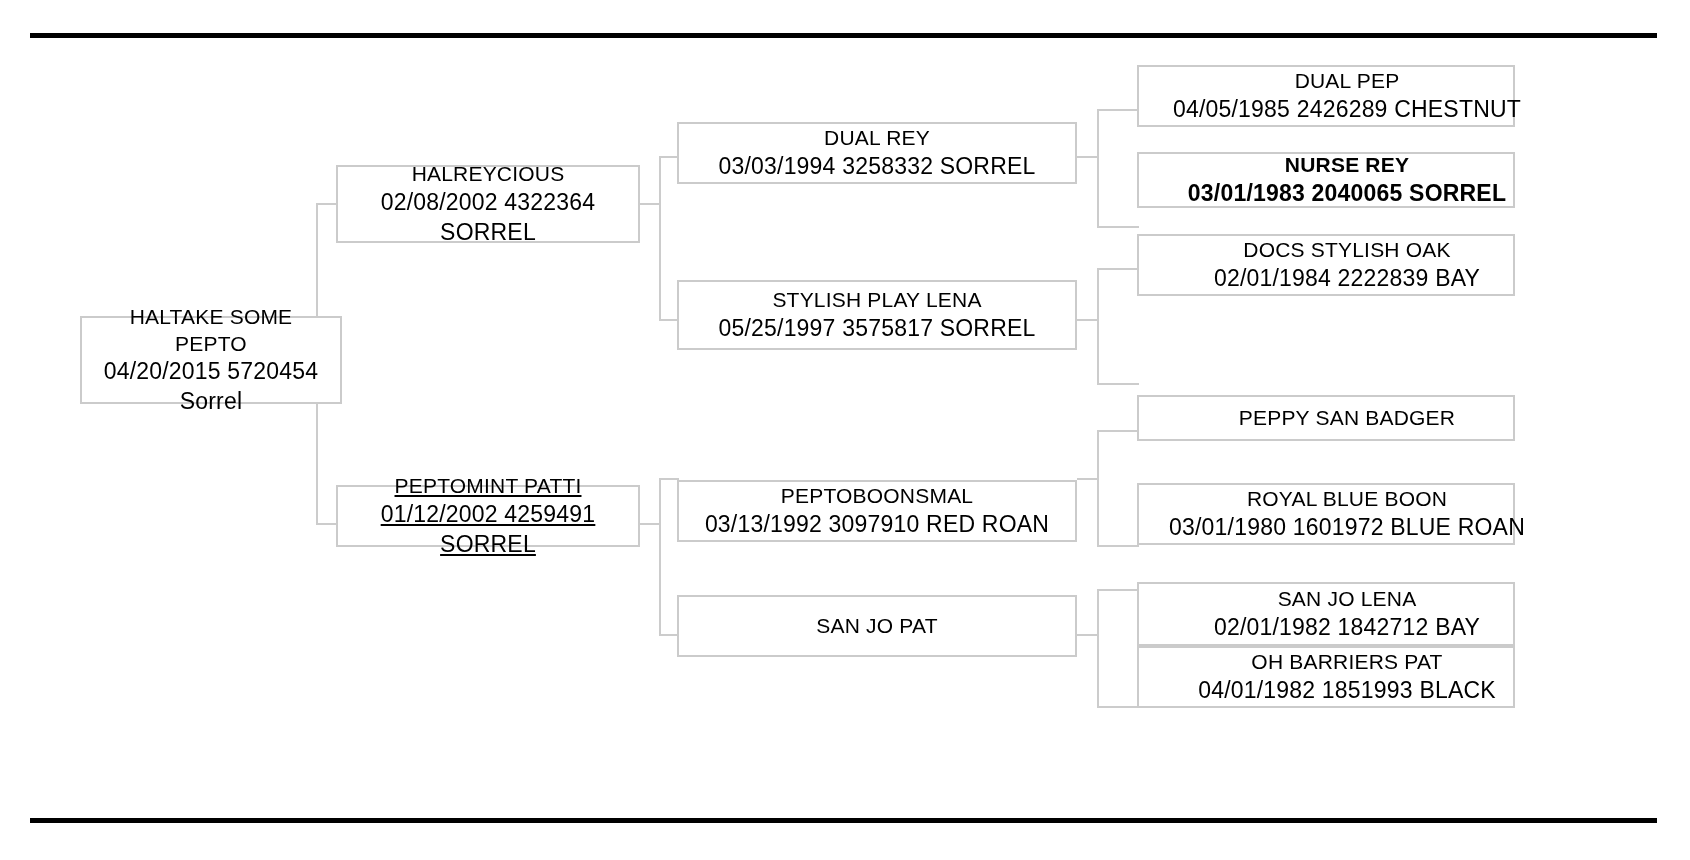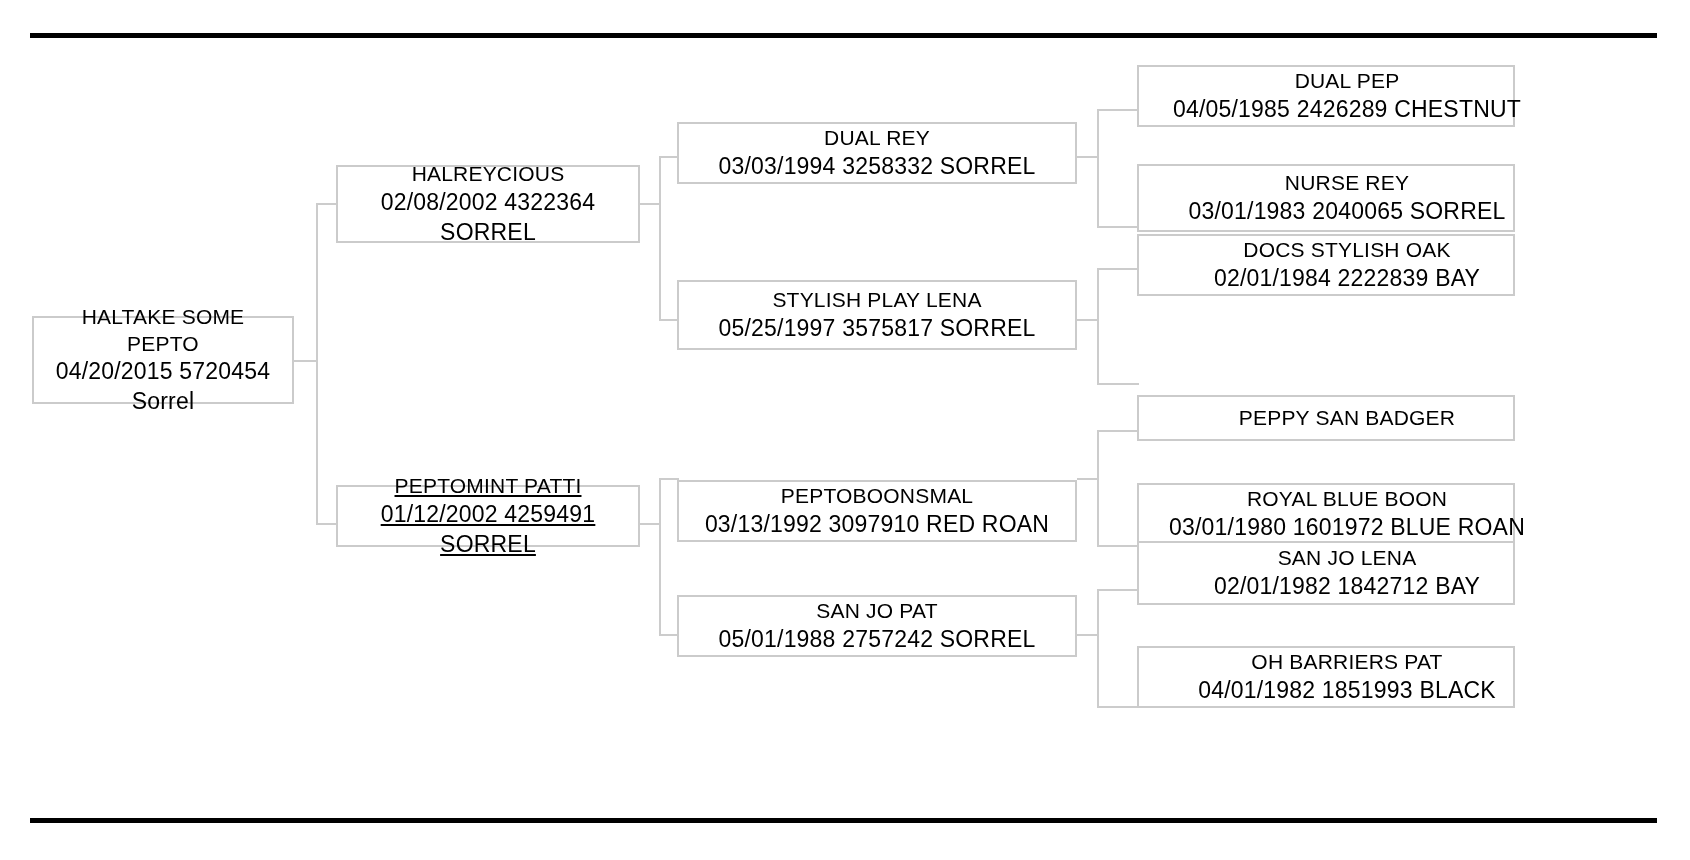--- a/index.html
+++ b/index.html
@@ -122,21 +122,21 @@
     <div class="conn h" style="left:1077px; top:438px; width:20px;"></div>
     <div class="conn v" style="left:1097px; top:390px; height:115px;"></div>
     <div class="conn h" style="left:1097px; top:390px; width:42px;"></div>
     <div class="conn h" style="left:1097px; top:505px; width:42px;"></div>
 
     <div class="conn h" style="left:1077px; top:594px; width:20px;"></div>
     <div class="conn v" style="left:1097px; top:549px; height:117px;"></div>
     <div class="conn h" style="left:1097px; top:549px; width:42px;"></div>
     <div class="conn h" style="left:1097px; top:666px; width:42px;"></div>
 
-    <div class="node gen1" style="top:276px; height:88px;">
+    <div class="node gen1" style="top:276px; height:88px;margin-left:48px;">
       <div class="nm wrap">HALTAKE SOME</div>
       <div class="nm wrap">PEPTO</div>
       <div class="dt">04/20/2015 5720454</div>
       <div class="dt">Sorrel</div>
     </div>
 
     <div class="node gen2" style="top:125px; height:78px;">
       <div class="nm">HALREYCIOUS</div>
       <div class="dt">02/08/2002 4322364</div>
       <div class="dt">SORREL</div>
@@ -158,49 +158,48 @@
       <div class="dt">05/25/1997 3575817 SORREL</div>
     </div>
 
     <div class="node gen3" style="top:440px; height:62px;">
       <div class="nm">PEPTOBOONSMAL</div>
       <div class="dt">03/13/1992 3097910 RED ROAN</div>
     </div>
 
     <div class="node gen3" style="top:555px; height:62px;">
       <div class="nm">SAN JO PAT</div>
-      <div class="dt">05/01/1988 2757242 SORREL</div>
     </div>
 
     <div class="node gen4" style="top:25px; height:62px;">
       <div class="nm">DUAL PEP</div>
       <div class="dt">04/05/1985 2426289 CHESTNUT</div>
     </div>
 
-    <div class="node gen4" style="top:124px; height:68px;">
+    <div class="node gen4" style="top:112px; height:56px;font-weight:bold;">
       <div class="nm">NURSE REY</div>
       <div class="dt">03/01/1983 2040065 SORREL</div>
     </div>
 
     <div class="node gen4" style="top:194px; height:62px;">
       <div class="nm">DOCS STYLISH OAK</div>
       <div class="dt">02/01/1984 2222839 BAY</div>
     </div>
 
 
     <div class="node gen4" style="top:355px; height:46px;">
       <div class="nm">PEPPY SAN BADGER</div>
     </div>
 
     <div class="node gen4" style="top:443px; height:62px;">
       <div class="nm">ROYAL BLUE BOON</div>
       <div class="dt">03/01/1980 1601972 BLUE ROAN</div>
     </div>
 
-    <div class="node gen4" style="top:501px; height:64px;">
+    <div class="node gen4" style="top:542px; height:64px;">
       <div class="nm">SAN JO LENA</div>
       <div class="dt">02/01/1982 1842712 BAY</div>
     </div>
 
     <div class="node gen4" style="top:606px; height:62px;">
       <div class="nm">OH BARRIERS PAT</div>
       <div class="dt">04/01/1982 1851993 BLACK</div>
     </div>
 
   </div>

